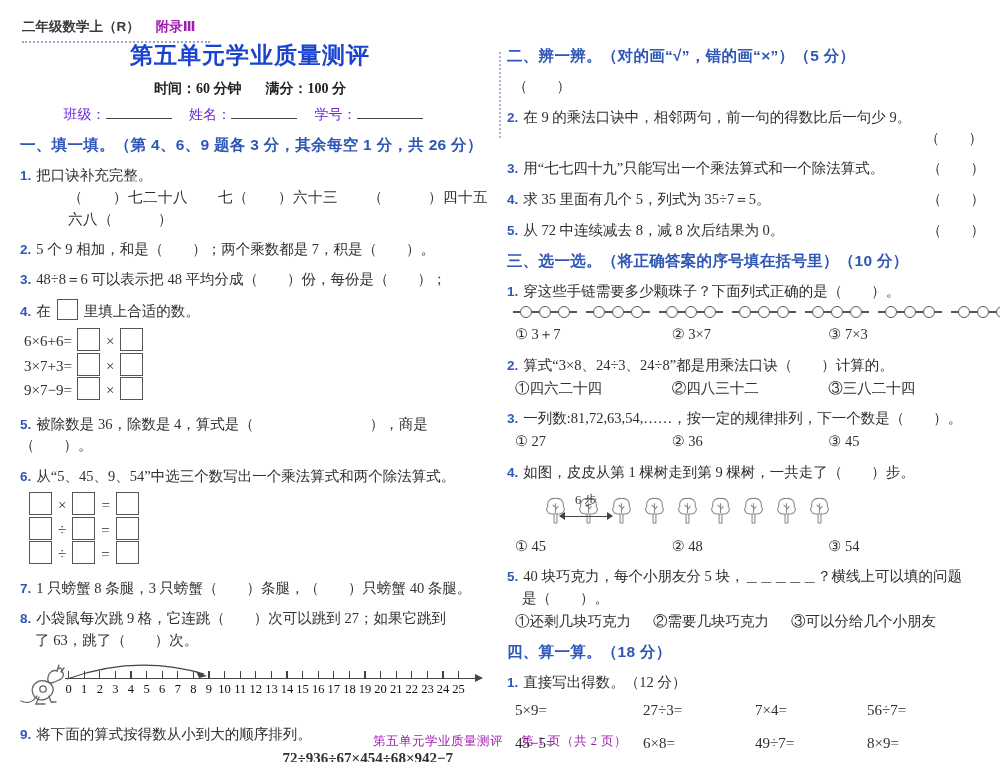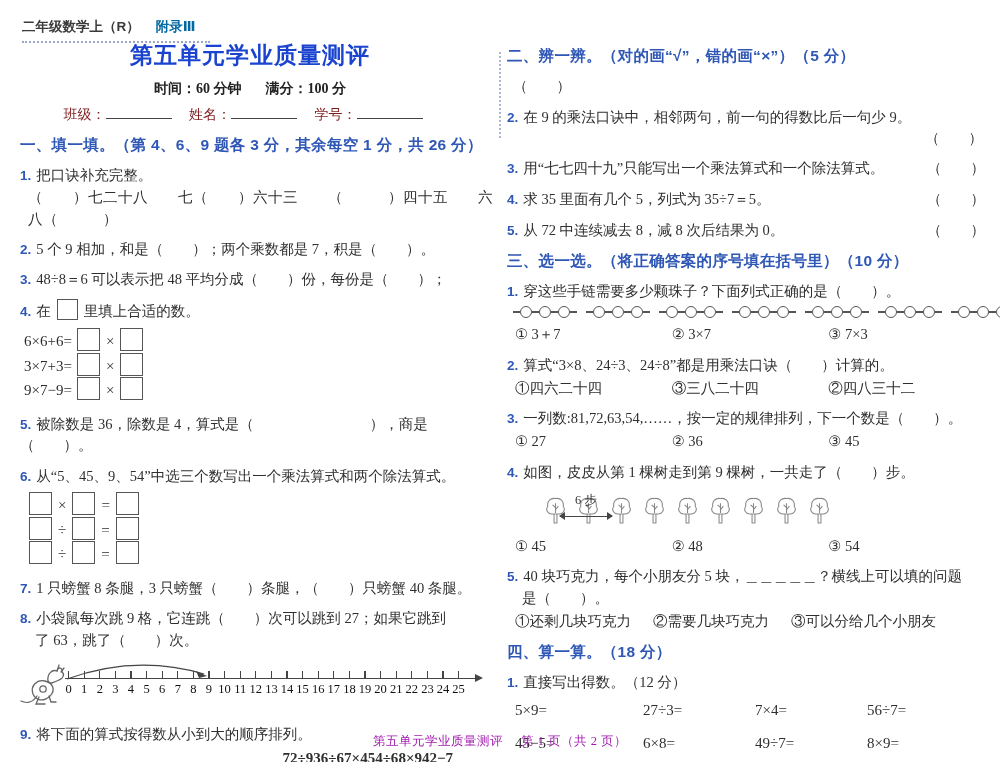--- a/index.html
+++ b/index.html
@@ -6,43 +6,43 @@
   body{
     width:1000px;height:762px;background:#ffffff;position:relative;overflow:hidden;
     font-family:"Liberation Serif","DejaVu Serif",serif;color:#2f2f2f;font-size:14.5px;
   }
   
   .edition-label{
     position:absolute;top:18px;left:22px;
     font-family:"Liberation Sans","DejaVu Sans",sans-serif;font-weight:bold;font-size:13.5px;color:#3a3a3a;
     border-bottom:2px dotted #9aa7c9;padding:0 14px 5px 0;
   }
-  .edition-label .appendix{color:#0369a1;margin-left:16px;}
+  .edition-label .appendix{color:#a21caf;margin-left:16px;}
   .paper-title{
     position:absolute;top:40px;left:15px;width:470px;text-align:center;
     font-family:"Liberation Sans","DejaVu Sans",sans-serif;font-weight:bold;font-size:23px;color:#1a44cf;letter-spacing:1px;
   }
   .paper-meta{position:absolute;top:80px;left:15px;width:470px;text-align:center;font-weight:bold;font-size:14px;color:#222;}
   .paper-meta .gap{display:inline-block;width:24px;}
-  .paper-fields{position:absolute;top:105px;left:15px;width:470px;text-align:center;font-size:14px;color:#7f1d1d;}
+  .paper-fields{position:absolute;top:105px;left:15px;width:470px;text-align:center;font-size:14px;color:#6d28d9;}
   .blank-line{display:inline-block;width:66px;border-bottom:1.2px solid #444;height:13px;margin-right:14px;}
   .col-divider{position:absolute;left:499px;top:52px;height:86px;border-left:2px dotted #aab7d4;}
 
   
   .col-left{position:absolute;left:20px;top:133px;width:478px;}
   .col-right{position:absolute;left:507px;top:44px;width:478px;}
 
   .sec-heading{
     font-family:"Liberation Sans","DejaVu Sans",sans-serif;font-weight:bold;
     color:#2f57b5;font-size:15.5px;margin:2px 0 9px 0;letter-spacing:0.3px;
   }
   .q{margin-bottom:8.5px;line-height:1.5;}
   .qnum{color:#2f57b5;font-weight:bold;font-family:"Liberation Sans","DejaVu Sans",sans-serif;font-size:13.5px;margin-right:5px;}
   .cont{padding-left:15px;}
-  .kouji-line{padding-left:8px;letter-spacing:0.5px;}
+  .kouji-line{padding-left:8px;letter-spacing:0.5px;margin-left:40px;}
 
   
   .box{display:inline-block;width:21px;height:21px;border:1.3px solid #555;background:#fff;vertical-align:-5px;margin:0 5px;}
   .box.inline{width:19px;height:19px;margin:0 6px;vertical-align:-4px;}
   .eq-row{display:flex;justify-content:space-between;padding:2px 2px 2px 4px;margin:3px 0 10px 0;font-size:15px;flex-direction:column;}
   .eq-group{white-space:nowrap;}
   .eq-op{margin:0 1px;}
 
   
   .numberline-wrap{position:relative;margin:14px 0 12px 48px;width:412px;height:46px;}
@@ -376,22 +376,22 @@
         <span class="opt">① 3＋7</span>
         <span class="opt">② 3×7</span>
         <span class="opt">③ 7×3</span>
       </div>
   </div>
 
   <div class="q">
     <div><span class="qnum">2.</span><span>算式“3×8、24÷3、24÷8”都是用乘法口诀（　　）计算的。</span></div>
     <div class="opts">
         <span class="opt">①四六二十四</span>
+        <span class="opt">②四八三十二</span>
         <span class="opt">③三八二十四</span>
-        <span class="opt">②四八三十二</span>
       </div>
   </div>
 
   <div class="q">
     <div><span class="qnum">3.</span><span>一列数:81,72,63,54,……，按一定的规律排列，下一个数是（　　）。</span></div>
     <div class="opts">
         <span class="opt">① 27</span>
         <span class="opt">② 36</span>
         <span class="opt">③ 45</span>
       </div>

